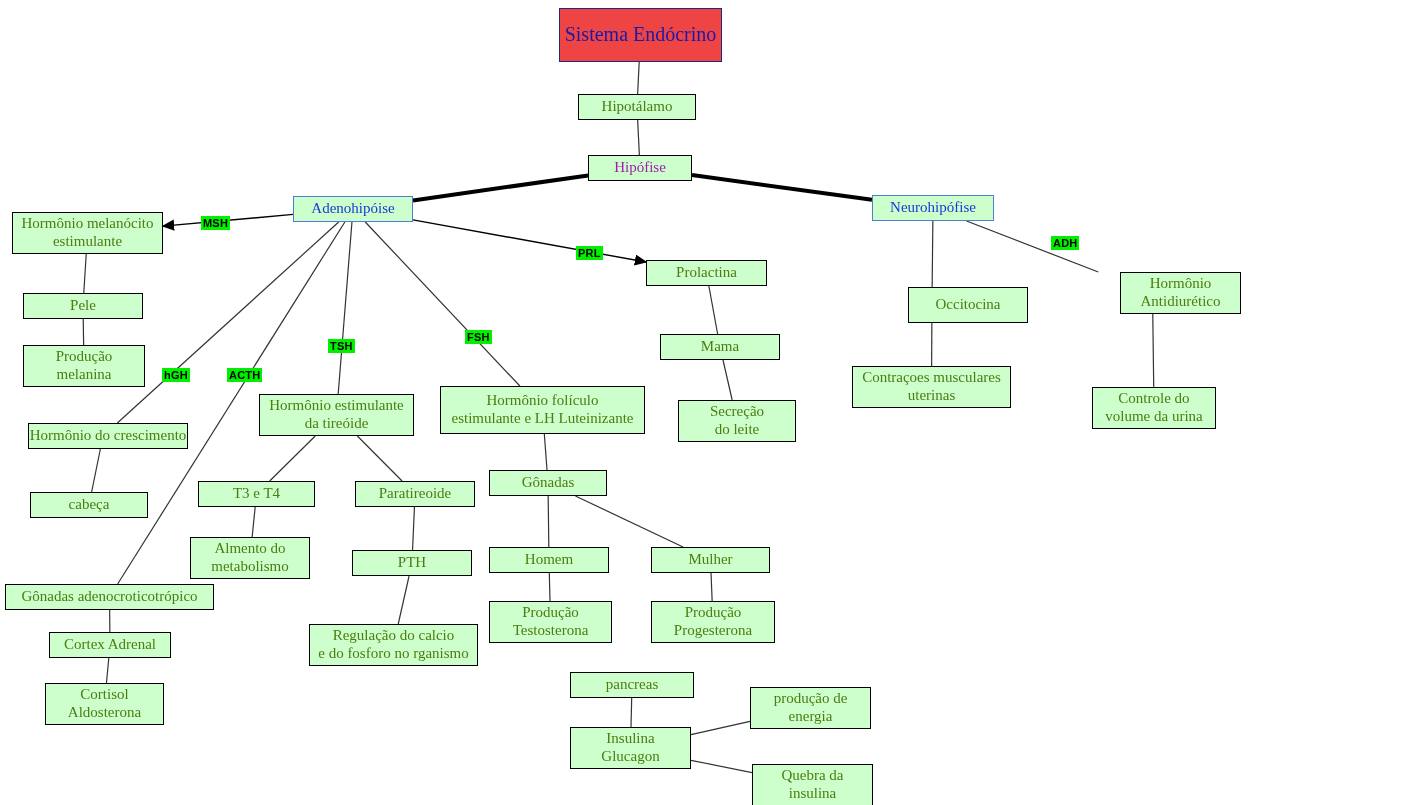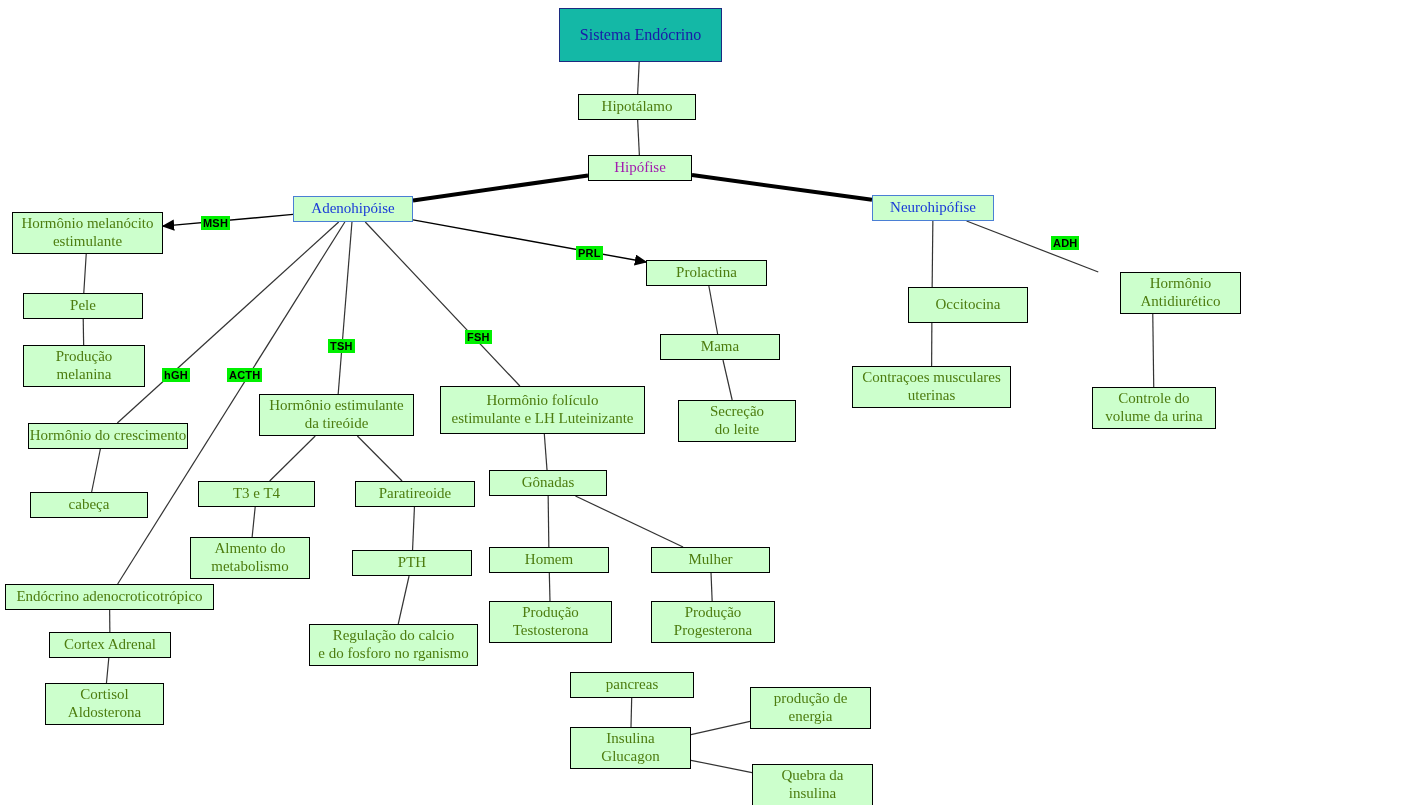--- a/index.html
+++ b/index.html
@@ -31,24 +31,24 @@
     font-size: 15px;
     line-height: 1.18;
     text-align: center;
     display: flex;
     align-items: center;
     justify-content: center;
     white-space: pre-line;
     z-index: 5;
   }
   .node.root {
-    background: #14b8a6;
+    background: #ef4444;
     border: 1px solid #1c2a80;
     color: #1a1aa8;
-    font-size: 16px;
+    font-size: 20px;
     text-align: center;
   }
   .node.blue-border {
     border: 1px solid #4a7fd4;
     color: #1a3ad8;
   }
   .node.blue-text {
     color: #a21caf;
   }
   .edge-label {
@@ -120,21 +120,21 @@
       <div class="node blue-text" style="left: 588px; top: 155px; width: 104px; height: 26px;">Hipófise</div>
       <div class="node blue-border" style="left: 293px; top: 196px; width: 120px; height: 26px;">Adenohipóise</div>
       <div class="node blue-border" style="left: 872px; top: 195px; width: 122px; height: 26px;">Neurohipófise</div>
       <div class="node" style="left: 12px; top: 212px; width: 151px; height: 42px;">Hormônio melanócito
 estimulante</div>
       <div class="node" style="left: 23px; top: 293px; width: 120px; height: 26px;">Pele</div>
       <div class="node" style="left: 23px; top: 345px; width: 122px; height: 42px;">Produção
 melanina</div>
       <div class="node" style="left: 28px; top: 423px; width: 160px; height: 26px;">Hormônio do crescimento</div>
       <div class="node" style="left: 30px; top: 492px; width: 118px; height: 26px;">cabeça</div>
-      <div class="node" style="left: 5px; top: 584px; width: 209px; height: 26px;">Endócrino adenocroticotrópico</div>
+      <div class="node" style="left: 5px; top: 584px; width: 209px; height: 26px;">Gônadas adenocroticotrópico</div>
       <div class="node" style="left: 49px; top: 632px; width: 122px; height: 26px;">Cortex Adrenal</div>
       <div class="node" style="left: 45px; top: 683px; width: 119px; height: 42px;">Cortisol
 Aldosterona</div>
       <div class="node" style="left: 259px; top: 394px; width: 155px; height: 42px;">Hormônio estimulante
 da tireóide</div>
       <div class="node" style="left: 198px; top: 481px; width: 117px; height: 26px;">T3 e T4</div>
       <div class="node" style="left: 190px; top: 537px; width: 120px; height: 42px;">Almento do
 metabolismo</div>
       <div class="node" style="left: 355px; top: 481px; width: 120px; height: 26px;">Paratireoide</div>
       <div class="node" style="left: 352px; top: 550px; width: 120px; height: 26px;">PTH</div>

